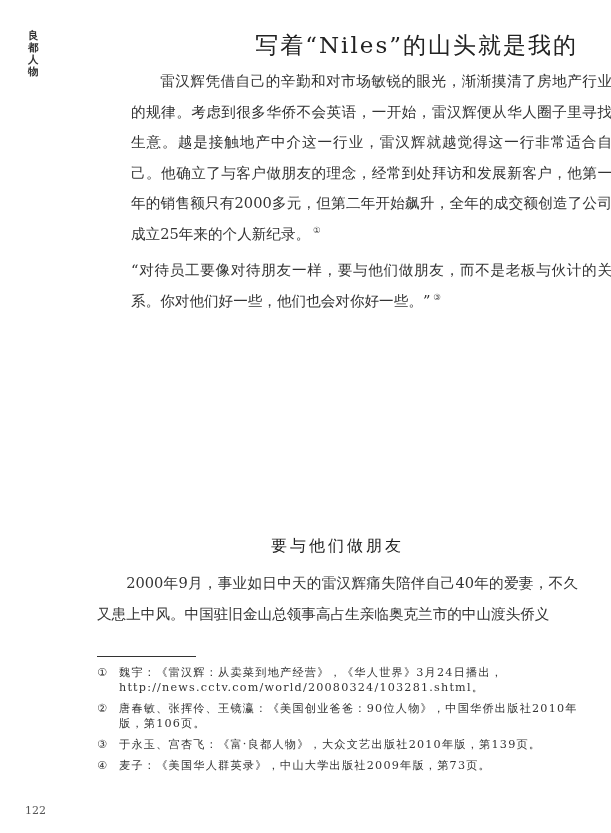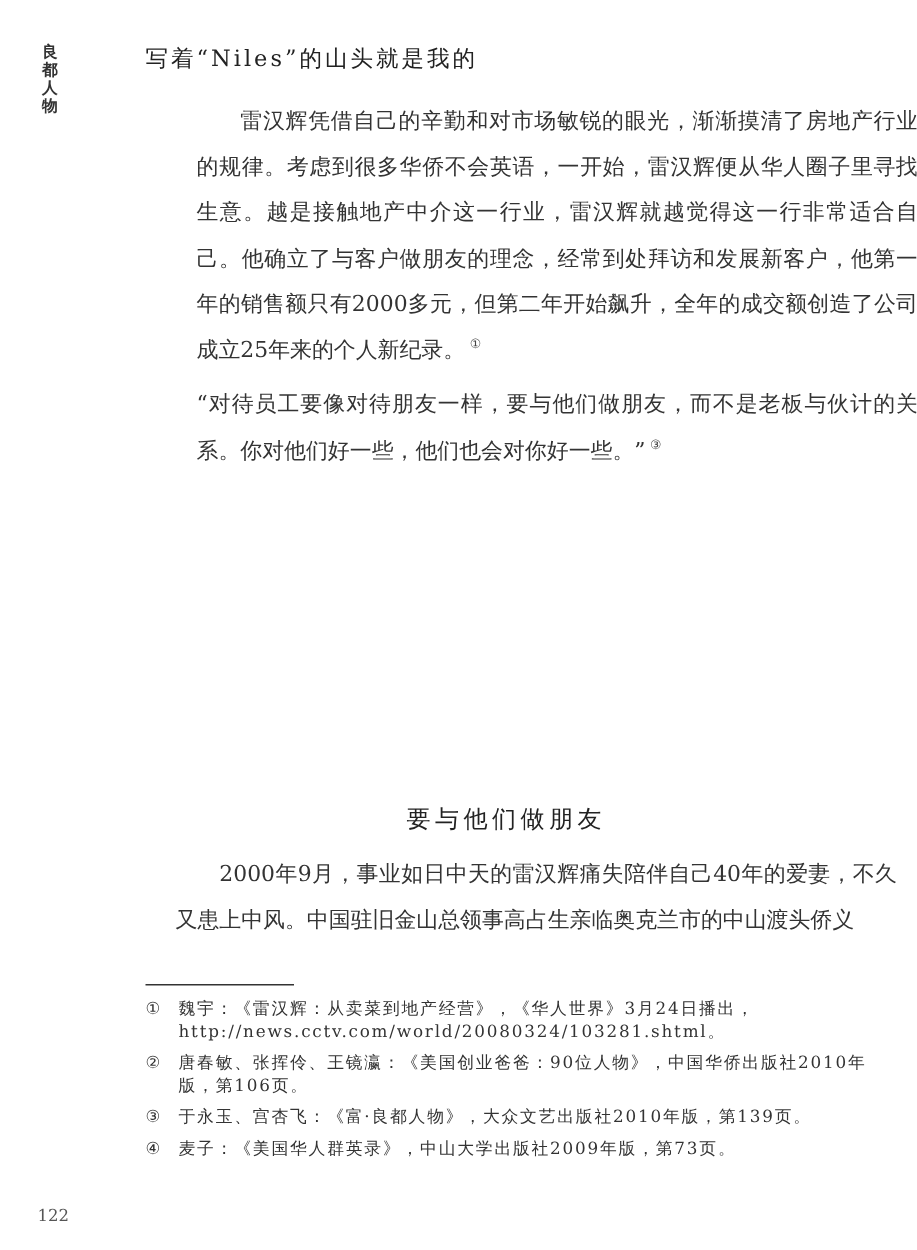--- a/index.html
+++ b/index.html
@@ -6,22 +6,22 @@
   body {
     width: 611px; height: 833px; background: #ffffff; position: relative; overflow: hidden;
     font-family: "DejaVu Serif", "Liberation Serif", serif; color: #2a2a2a;
   }
   .side-label {
     position: absolute; left: 28px; top: 30px; width: 12px;
     font-family: Liberation Mono, monospace; font-weight: bold;
     font-size: 10.5px; line-height: 12px; color: #333; word-break: break-all;
   }
   .title {
-    position: absolute; left: 97px; width: 481px; top: 30px; text-align: left;
-    font-size: 15px; letter-spacing: 2px; color: #222;
+    position: absolute; left: 97px; width: 481px; top: 30px; text-align: right;
+    font-size: 23px; letter-spacing: 2px; color: #222;
   }
   .body-text {
     position: absolute; left: 97px; width: 481px;
     font-size: 14.6px; line-height: 30.5px; color: #333;
     text-align: justify; text-justify: inter-character;
   }
   .body-text p { margin: 0 0 6px 0; text-indent: 2em; }
   .body-text p.noindent { text-indent: 0; }
   .fn-ref { font-size: 8.5px; vertical-align: super; line-height: 0; margin-left: 3px; color: #444; }
   .subtitle {
@@ -49,21 +49,21 @@
 
 <div class="title">写着“Niles”的山头就是我的</div>
 
 <div class="body-text" style="top:66px;margin-left:34px;">
   <p><span>雷汉辉凭借自己的辛勤和对市场敏锐的眼光，渐渐摸清了房地产行业的规律。考虑到很多华侨不会英语，一开始，雷汉辉便从华人圈子里寻找生意。越是接触地产中介这一行业，雷汉辉就越觉得这一行非常适合自己。他确立了与客户做朋友的理念，经常到处拜访和发展新客户，他第一年的销售额只有2000多元，但第二年开始飙升，全年的成交额创造了公司成立25年来的个人新纪录。</span><span class="fn-ref">①</span></p>
   <p class="noindent"><span>“对待员工要像对待朋友一样，要与他们做朋友，而不是老板与伙计的关系。你对他们好一些，他们也会对你好一些。”</span><span class="fn-ref">③</span></p>
 </div>
 
 <div class="subtitle">要与他们做朋友</div>
 
-<div class="body-text" style="top:568px;margin-left:20px;">
+<div class="body-text" style="top:568px;">
   <p><span>2000年9月，事业如日中天的雷汉辉痛失陪伴自己40年的爱妻，不久又患上中风。中国驻旧金山总领事高占生亲临奥克兰市的中山渡头侨义</span></p>
 </div>
 
 <div class="rule"></div>
 
 <div class="footnotes">
   <div class="fn">
     <span class="fn-num">①</span>
     <span class="fn-text">魏宇：《雷汉辉：从卖菜到地产经营》，《华人世界》3月24日播出，http://news.cctv.com/world/20080324/103281.shtml。</span>
   </div>

